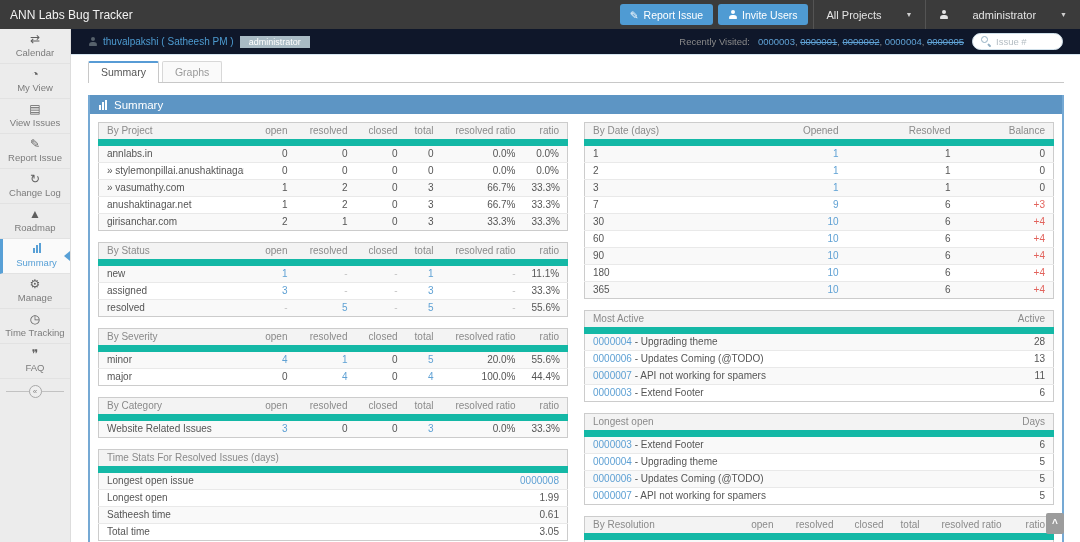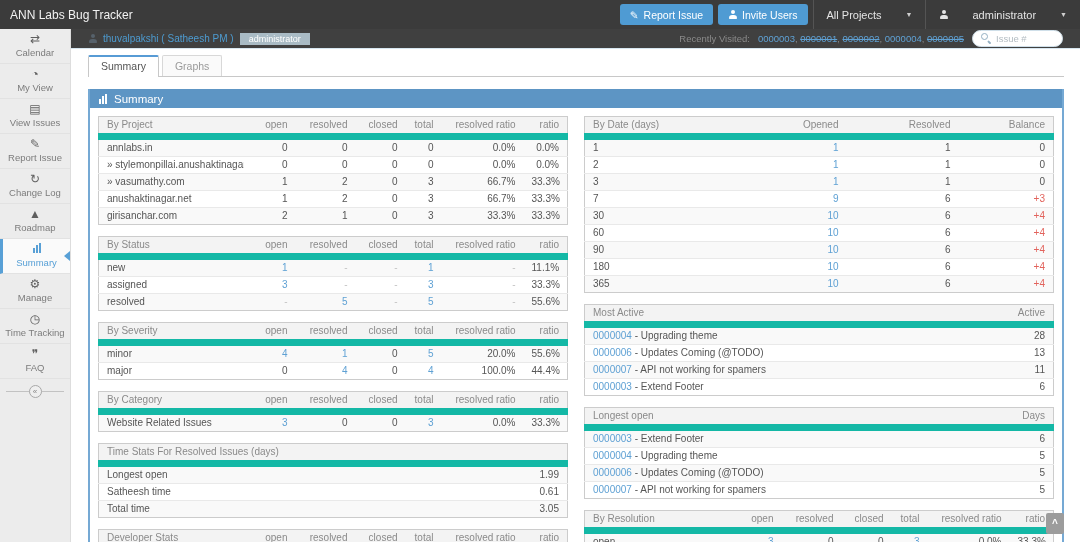--- a/index.html
+++ b/index.html
@@ -38,21 +38,21 @@
   .sb-item.active { background:#fafafa; border-left:3px solid #58a0d6; }
   .sb-item.active .sb-icon, .sb-item.active .sb-label { color:#58a0d6; }
   .sb-item.active::after { content:""; position:absolute; right:0; top:50%; transform:translateY(-50%); width:0; height:0; border-top:5px solid transparent; border-bottom:5px solid transparent; border-right:6px solid #58a0d6; }
   .sb-toggle { height:24px; display:flex; align-items:center; justify-content:center; position:relative; cursor:pointer; }
   .sb-toggle::before { content:""; position:absolute; left:6px; right:6px; top:50%; height:1px; background:#c2c2c2; }
   .sb-toggle .knob { position:relative; z-index:1; width:13px; height:13px; border:1px solid #a8a8a8; background:#efefef; border-radius:50%; font-size:8px; line-height:11px; text-align:center; color:#888; }
 
   .main { flex:1; min-width:0; }
 
   
-  .userbar { height:20px; background:#404040; border-bottom:1px solid #d7e6f0; display:flex; align-items:center; justify-content:space-between; padding:0 17px; }
+  .userbar { height:26px; background:#0f172a; border-bottom:1px solid #d7e6f0; display:flex; align-items:center; justify-content:space-between; padding:0 17px; }
   .ub-left { display:flex; align-items:center; gap:6px; }
   .ub-avatar { color:#56616b; }
   .ub-user { color:#4d9bd0; font-size:10px; cursor:pointer; }
   .badge { background:#a9bbc5; color:#fff; font-size:9px; padding:1px 9px; border-radius:0; }
   .ub-right { display:flex; align-items:center; gap:8px; font-size:9.5px; color:#8a8a8a; }
   .searchbox { display:flex; align-items:flex-start; gap:5px; background:#fff; border:1px solid #cfdfe9; border-radius:11px; padding:2px 8px; }
   .searchbox input { border:none; outline:none; width:58px; font-size:9.5px; color:#555; background:transparent; font-family:inherit; }
   .searchbox input::placeholder { color:#b3bcc2; }
   .lnk { color:#5fa1d4; cursor:pointer; }
   .struck { text-decoration:line-through; }
@@ -405,20 +405,24 @@
                     <col style="width: 80px;">
                   </colgroup>
                   <thead>
                     <tr>
                       <th>Time Stats For Resolved Issues (days)</th>
                       <th class="num"></th>
                     </tr>
                   </thead>
                   <tbody>
                     <tr>
+                      <td>Longest open issue</td>
+                      <td class="num"><span class="lnk">0000008</span></td>
+                    </tr>
+                    <tr>
                       <td>Longest open</td>
                       <td class="num">1.99</td>
                     </tr>
                     <tr>
                       <td>Satheesh time</td>
                       <td class="num">0.61</td>
                     </tr>
                     <tr>
                       <td>Total time</td>
                       <td class="num">3.05</td>

